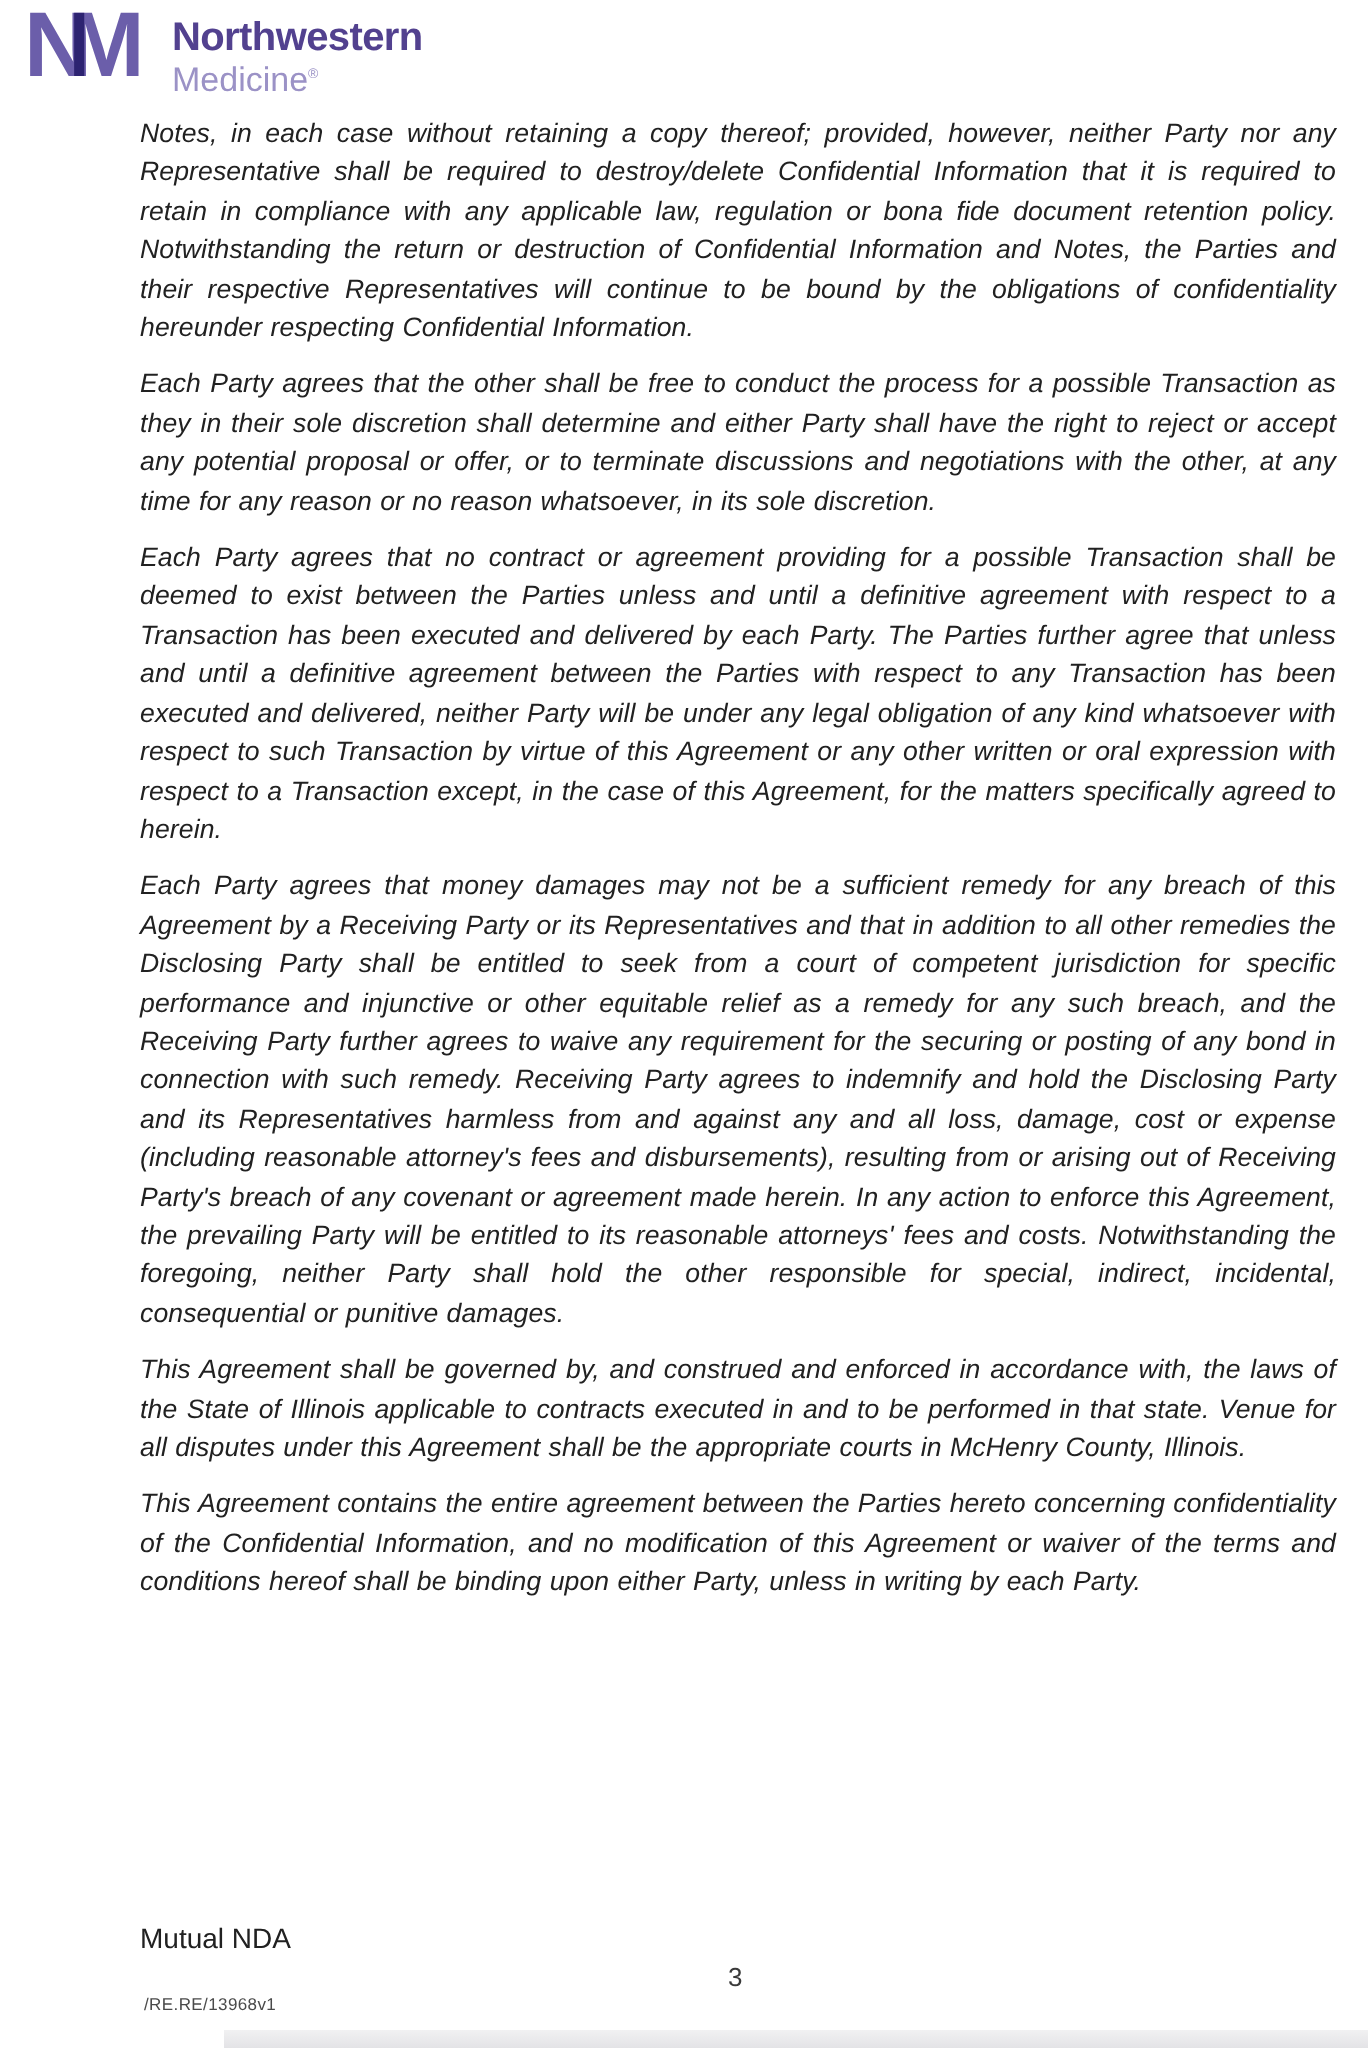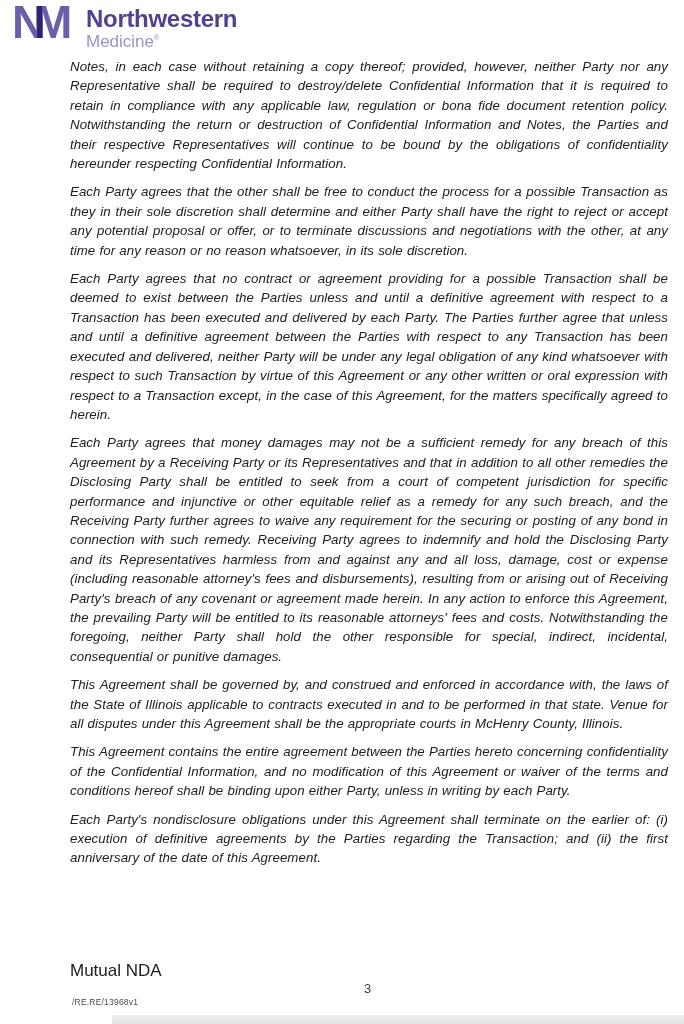--- a/index.html
+++ b/index.html
@@ -40,21 +40,21 @@
     position: absolute;
     top: -4px;
     color: rgba(86, 72, 158, 0.88);
     mix-blend-mode: multiply;
     font-family: "Liberation Sans", sans-serif;
   }
   .monogram .n { left: 0; }
   .monogram .m { left: 22px; }
   .wordmark { padding-top: 3px; }
   .wordmark .line1 {
-    font-size: 24px;
+    font-size: 20px;
     font-weight: 700;
     color: #52418f;
     letter-spacing: -0.3px;
     line-height: 20px;
   }
   .wordmark .line2 {
     font-size: 17px;
     font-weight: 400;
     color: #9b92c6;
     line-height: 18px;
@@ -81,21 +81,21 @@
     color: #212121;
     letter-spacing: 0.05px;
     word-spacing: 0.4px;
   }
 
   
   .footer-label {
     position: absolute;
     left: 70px;
     top: 961px;
-    font-size: 17px;
+    font-size: 14px;
     color: #212121;
   }
   .page-number {
     position: absolute;
     left: 364px;
     top: 981px;
     font-size: 13px;
     color: #3a3a3a;
   }
   .doc-code {
@@ -134,21 +134,20 @@
     </div>
   </div>
 
   <div class="doc-body">
     <p>Notes, in each case without retaining a copy thereof; provided, however, neither Party nor any Representative shall be required to destroy/delete Confidential Information that it is required to retain in compliance with any applicable law, regulation or bona fide document retention policy. Notwithstanding the return or destruction of Confidential Information and Notes, the Parties and their respective Representatives will continue to be bound by the obligations of confidentiality hereunder respecting Confidential Information.</p>
     <p>Each Party agrees that the other shall be free to conduct the process for a possible Transaction as they in their sole discretion shall determine and either Party shall have the right to reject or accept any potential proposal or offer, or to terminate discussions and negotiations with the other, at any time for any reason or no reason whatsoever, in its sole discretion.</p>
     <p>Each Party agrees that no contract or agreement providing for a possible Transaction shall be deemed to exist between the Parties unless and until a definitive agreement with respect to a Transaction has been executed and delivered by each Party. The Parties further agree that unless and until a definitive agreement between the Parties with respect to any Transaction has been executed and delivered, neither Party will be under any legal obligation of any kind whatsoever with respect to such Transaction by virtue of this Agreement or any other written or oral expression with respect to a Transaction except, in the case of this Agreement, for the matters specifically agreed to herein.</p>
     <p>Each Party agrees that money damages may not be a sufficient remedy for any breach of this Agreement by a Receiving Party or its Representatives and that in addition to all other remedies the Disclosing Party shall be entitled to seek from a court of competent jurisdiction for specific performance and injunctive or other equitable relief as a remedy for any such breach, and the Receiving Party further agrees to waive any requirement for the securing or posting of any bond in connection with such remedy. Receiving Party agrees to indemnify and hold the Disclosing Party and its Representatives harmless from and against any and all loss, damage, cost or expense (including reasonable attorney's fees and disbursements), resulting from or arising out of Receiving Party's breach of any covenant or agreement made herein. In any action to enforce this Agreement, the prevailing Party will be entitled to its reasonable attorneys' fees and costs. Notwithstanding the foregoing, neither Party shall hold the other responsible for special, indirect, incidental, consequential or punitive damages.</p>
     <p>This Agreement shall be governed by, and construed and enforced in accordance with, the laws of the State of Illinois applicable to contracts executed in and to be performed in that state. Venue for all disputes under this Agreement shall be the appropriate courts in McHenry County, Illinois.</p>
     <p>This Agreement contains the entire agreement between the Parties hereto concerning confidentiality of the Confidential Information, and no modification of this Agreement or waiver of the terms and conditions hereof shall be binding upon either Party, unless in writing by each Party.</p>
-    <p>Each Party's nondisclosure obligations under this Agreement shall terminate on the earlier of: (i) execution of definitive agreements by the Parties regarding the Transaction; and (ii) the first anniversary of the date of this Agreement.</p>
   </div>
 
   <div class="footer-label">Mutual NDA</div>
   <div class="page-number">3</div>
   <div class="doc-code">/RE.RE/13968v1</div>
 
   <div class="scan-edge"></div>
 
 </div>
 

